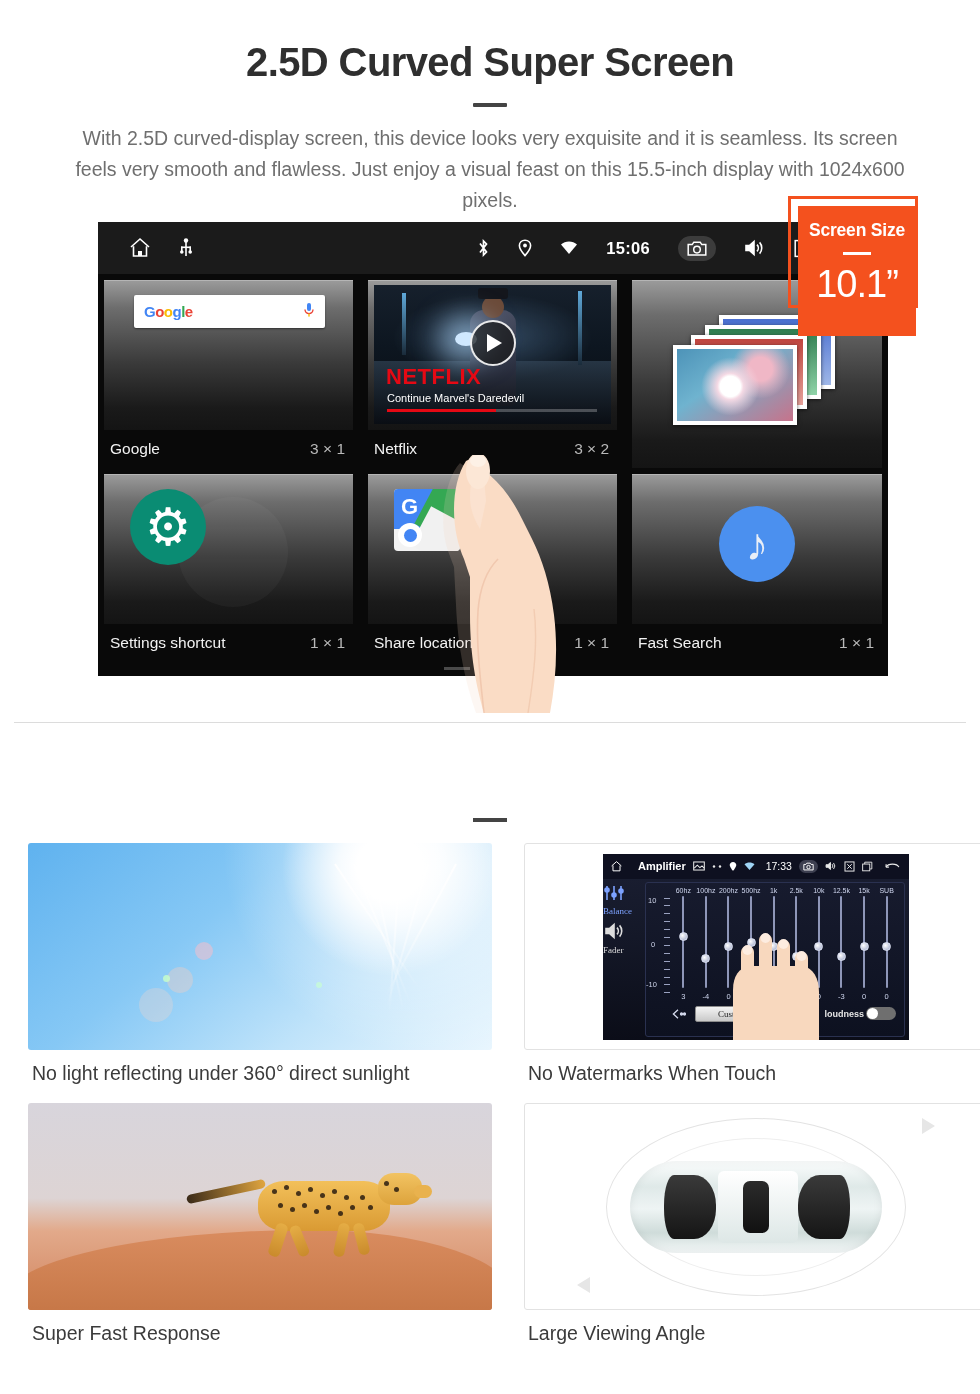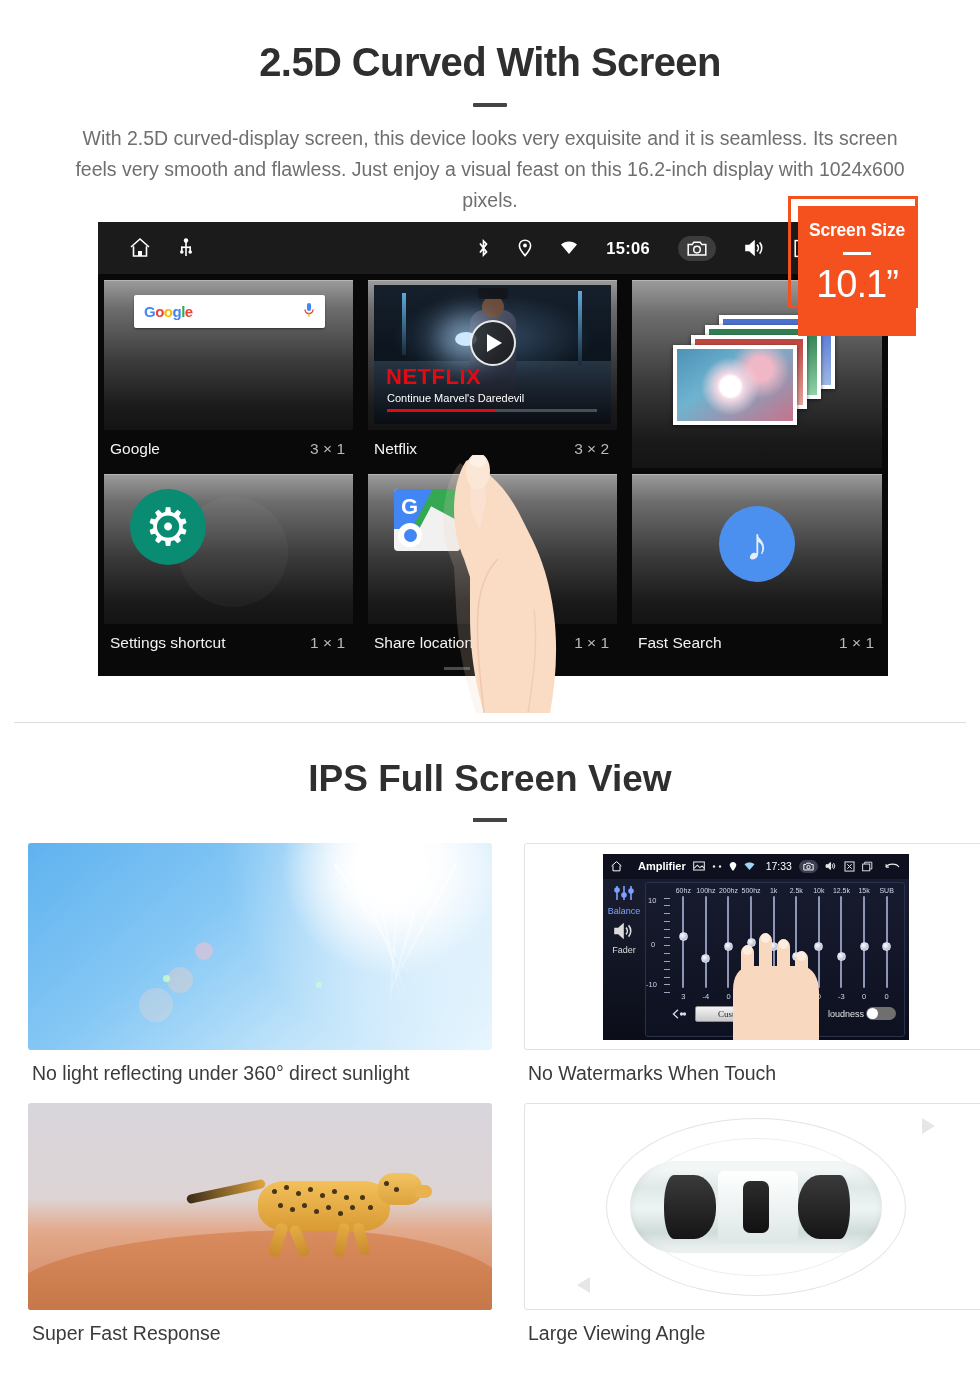--- a/index.html
+++ b/index.html
@@ -246,42 +246,42 @@
   }
   .amp-top{
     height:25px; background:#0e1020; display:flex; align-items:center; gap:7px; padding:0 7px;
     color:#fff;
   }
   .amp-title{ font-size:11px; font-weight:bold; margin-left:8px; }
   .amp-time{ font-size:10.5px; margin-left:4px; }
   .amp-ico{ display:inline-flex; align-items:center; color:#e9e9e9; }
   .amp-cap{ background:#3d3f50; border-radius:9px; padding:2px 4px; display:inline-flex; }
   .amp-body{ display:flex; height:161px; }
-  .amp-side{ width:42px; padding-top:6px; text-align:center; }
+  .amp-side{ width:42px; padding-top:6px; text-align:left;font-family:Liberation Serif, serif; }
   .amp-side .lbl{ font-size:9px; color:#7da2ff; margin-top:1px; }
   .amp-side .lbl2{ font-size:9px; color:#dcdcdc; margin-top:1px; }
   .amp-eq{ flex:1; position:relative; border:1px solid #2a3150; border-radius:3px; margin:3px 4px 3px 0;
            background:linear-gradient(180deg,#171b2e,#0d1120); }
   .freqrow{ display:flex; justify-content:space-around; padding:4px 6px 0 26px; }
   .freq{ font-size:7px; color:#cfd6ee; width:10%; text-align:center; }
   .bands{ position:relative; display:flex; justify-content:space-around; padding:2px 6px 0 26px; height:96px; }
   .band{ width:10%; display:flex; justify-content:center; position:relative; }
   .track{ width:2px; height:92px; background:#8e96b8; border-radius:1px; }
   .knob{ position:absolute; width:9px;height:9px;border-radius:50%;
          background:radial-gradient(circle at 35% 35%, #ffffff, #9aa4c6); border:1px solid #dfe4f5; }
   .scale{ position:absolute; left:14px; top:4px; height:96px; width:14px;
           display:flex; flex-direction:column; justify-content:space-between; align-items:center; }
   .scale i{ display:block;width:6px;height:1px;background:#9aa2c0; font-style:normal; }
   .sc-lab{ position:absolute; font-size:7.5px; color:#cdd3e8; }
   .valrow{ display:flex; justify-content:space-around; padding:2px 6px 0 26px; }
   .val{ font-size:7.5px; color:#cfd6ee; width:10%; text-align:center; }
   .amp-bottom{ display:flex; align-items:center; gap:7px; padding:4px 8px 0 26px; }
   .custombtn{ font-size:9px; color:#1c1c1c; background:linear-gradient(180deg,#f4f4f4,#c9c9c9);
               border:1px solid #8c8c8c; border-radius:2px; padding:2px 22px;font-family:Liberation Serif, serif; }
-  .loud{ margin-left:auto; display:flex; align-items:center; gap:2px; }
+  .loud{ margin-left:auto; display:flex; align-items:center; gap:2px;font-weight:bold; }
   .loud span{ font-size:9px; color:#e6e6e6; }
   .toggle{ width:30px;height:13px;border-radius:7px;background:#6f6f6f; position:relative; }
   .toggle i{ position:absolute; left:1px; top:1px; width:11px;height:11px;border-radius:50%;
              background:#fff; font-style:normal; }
 
   
   .cheetah{
     width:464px;height:207px;border-radius:3px; position:relative; overflow:hidden;
     background:linear-gradient(180deg,#d8d5dc 0%, #ddd4d4 46%, #e2a98a 62%, #d1855f 100%);
   }
@@ -325,23 +325,23 @@
   .arrow-t{ position:absolute; right:52px; top:14px; width:0;height:0;
         border-left:13px solid #e6e6e6; border-top:8px solid transparent; border-bottom:8px solid transparent; }
   .arrow-b{ position:absolute; left:52px; bottom:16px; width:0;height:0;
         border-right:13px solid #e6e6e6; border-top:8px solid transparent; border-bottom:8px solid transparent; }
 </style>
 </head>
 <body>
 
 <div class="page">
 
-  <h1 class="sec1-title">2.5D Curved With Screen</h1>
+  <h1 class="sec1-title">2.5D Curved Super Screen</h1>
   <div class="rule"></div>
-  <p class="sec1-desc">With 2.5D curved-display screen, this device looks very exquisite and it is seamless. Its screen feels very smooth and flawless. Just enjoy a visual feast on this 16.2-inch display with 1024x600 pixels.</p>
+  <p class="sec1-desc">With 2.5D curved-display screen, this device looks very exquisite and it is seamless. Its screen feels very smooth and flawless. Just enjoy a visual feast on this 15.5-inch display with 1024x600 pixels.</p>
 
   <div class="device-wrap">
 
     <div class="statusbar">
       <div class="sb-left">
         <span class="sb-icon">
           <svg width="24" height="24" viewBox="0 0 24 24" fill="none" stroke="#fff" stroke-width="1.6">
             <path d="M3 11 L12 3 L21 11"></path>
               <path d="M5.5 10.2 V20 h13 V10.2"></path>
             <rect x="10" y="15" width="4" height="5" fill="#fff" stroke="none"></rect>
@@ -535,21 +535,20 @@
 
   <div class="badge-frame"></div>
   <div class="badge">
     <div class="badge-title">Screen Size</div>
     <div class="badge-rule"></div>
     <div class="badge-val">10.1”</div>
   </div>
 
   <div class="divider"></div>
 
-  <h2 class="sec2-title">IPS Full Screen View</h2>
   <div class="rule2"></div>
 
   <div class="grid2">
 
     <div class="row2">
 
       <div class="cellcard">
         <div class="sky">
           <div class="ray" style="left:66%; transform:rotate(-34deg);"></div>
           <div class="ray" style="left:70%; transform:rotate(-22deg);"></div>

